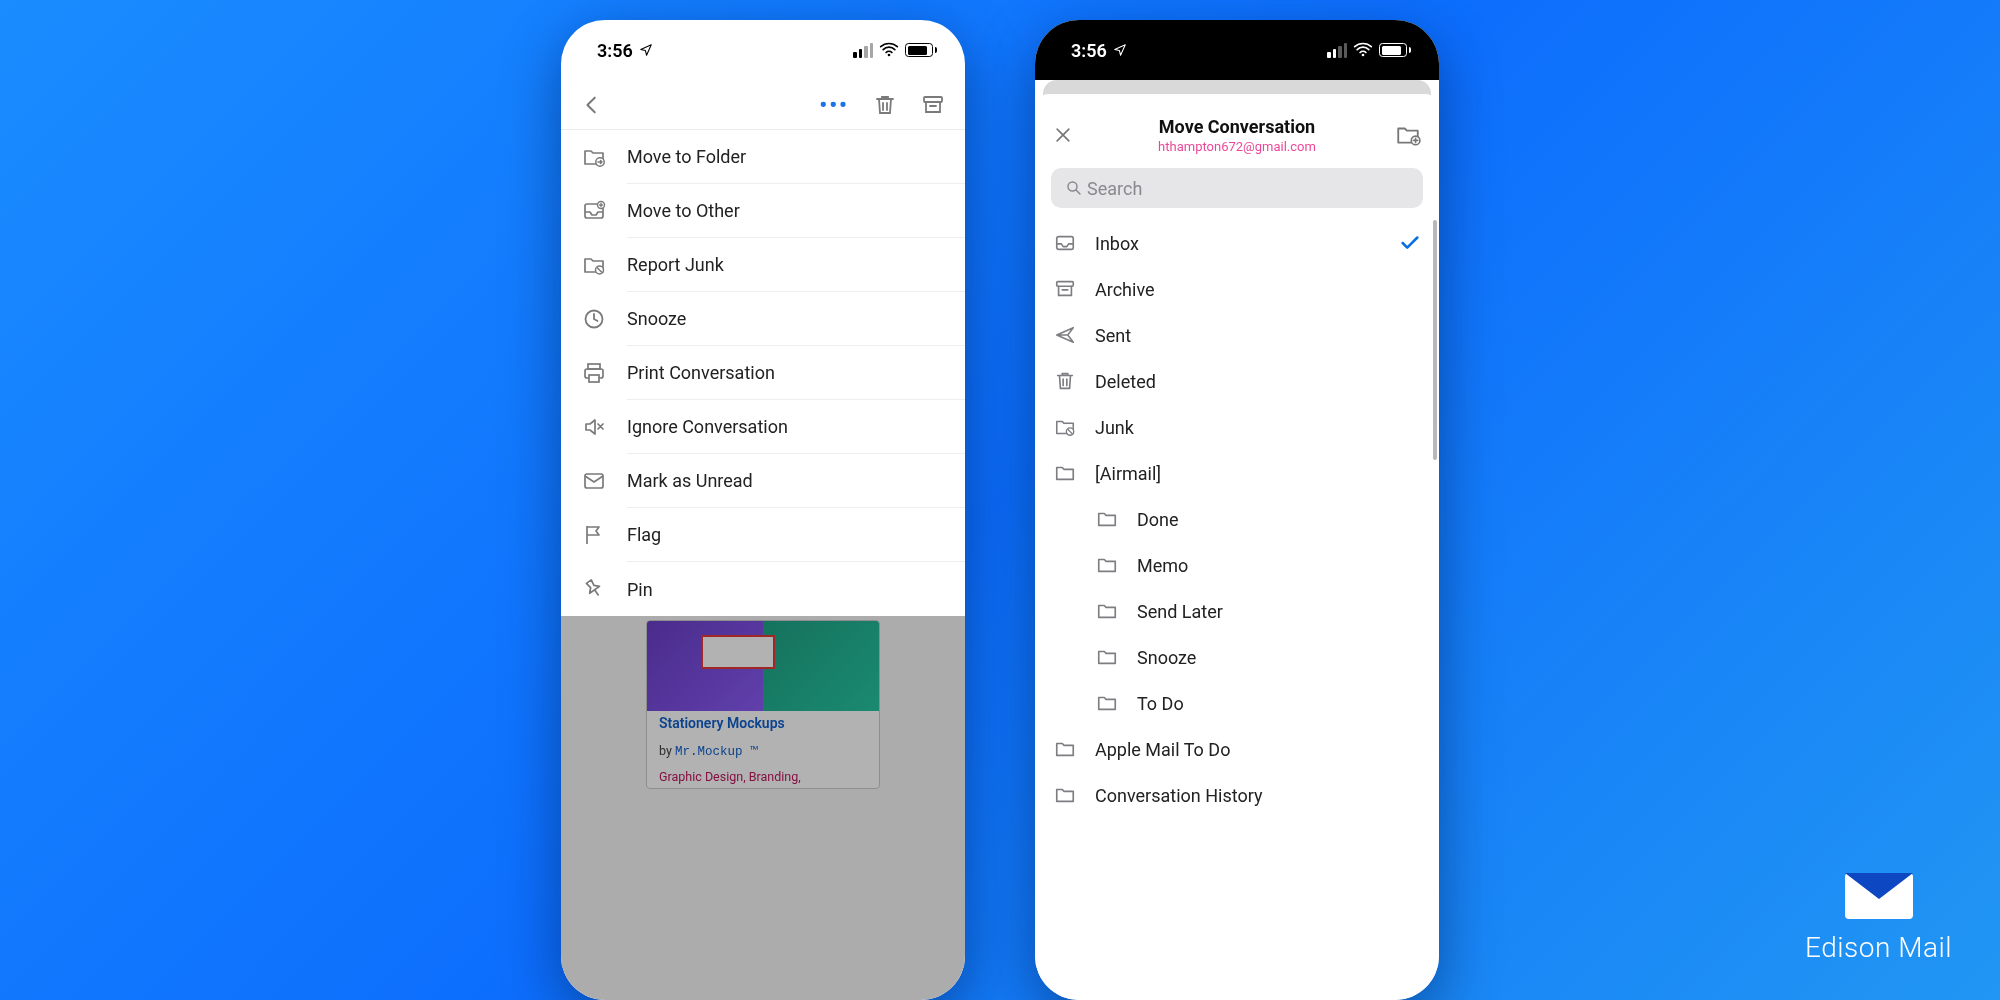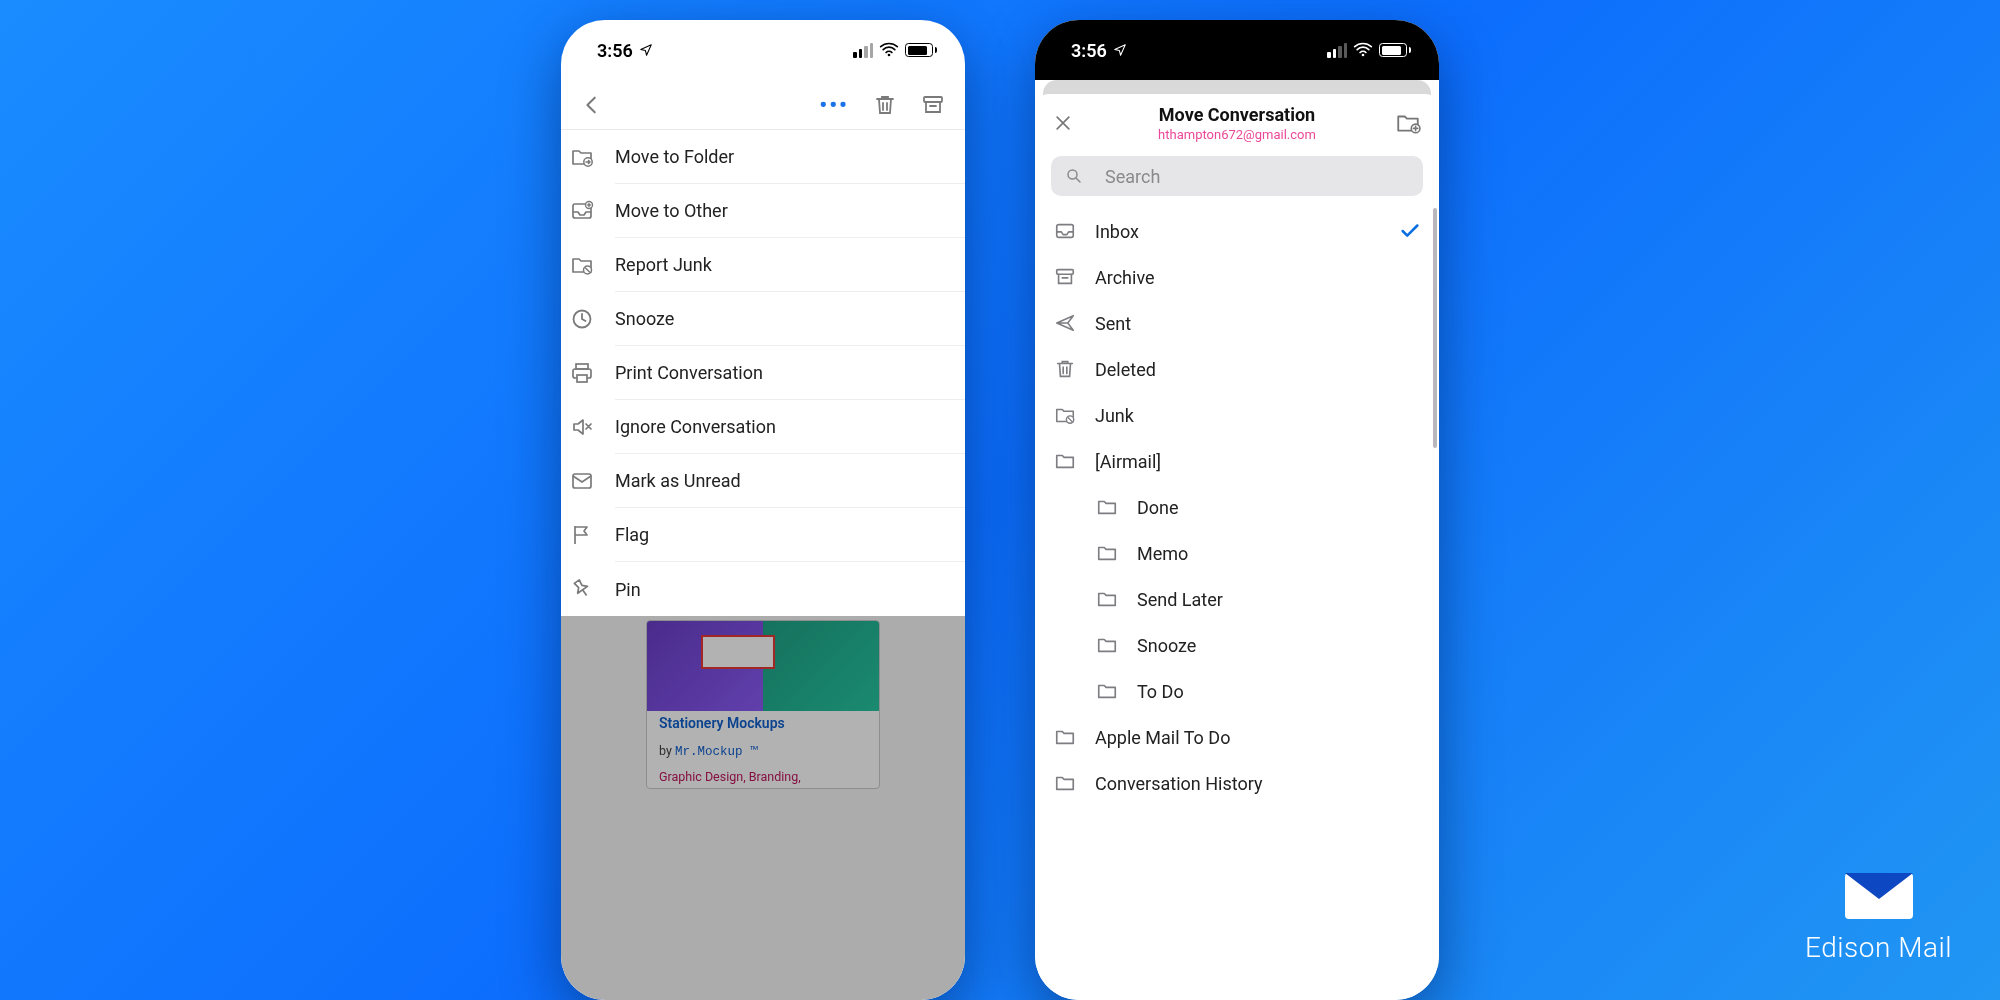--- a/index.html
+++ b/index.html
@@ -65,21 +65,21 @@
     align-items:center;
     justify-content:space-between;
     padding: 0 20px;
     border-bottom:1px solid #eaeaea;
   }
   .toolbar .left, .toolbar .right { display:flex; align-items:center; gap:24px; }
   .icon-gray { color:#7a7a7a; }
   .more-dots { color:#1a73e8; font-size:22px; letter-spacing:2px; font-weight:bold;}
 
   
-  .menu-list { background:#fff; padding-left:8px; }
+  .menu-list { background:#fff; padding-left:20px; }
   .menu-row {
     display:flex;
     align-items:center;
     gap: 20px;
     height: 54px;
   }
   .menu-row .mi { width:26px; display:flex; justify-content:center; color:#7a7a7a; flex-shrink:0;}
   .menu-row .label { font-size:18px; color:#222; flex:1; border-bottom:1px solid #eee; height:100%; display:flex; align-items:center; padding-right:16px;}
   .menu-row:last-child .label { border-bottom:none; }
 
@@ -117,37 +117,37 @@
     border-radius:14px 14px 0 0;
     margin-top:-6px;
     display:flex;
     flex-direction:column;
     overflow:hidden;
     position:relative;
   }
   .sheet-header {
     display:flex;
     align-items:center;
-    padding: 10px 18px 8px 18px;
+    padding: 22px 18px 8px 18px;
   }
   .sheet-header .close { color:#777; font-size:22px; width:30px;}
   .sheet-header .titles { flex:1; text-align:center; }
   .sheet-title { font-size:18px; font-weight:700; color:#111;}
   .sheet-sub { font-size:13px; color:#ec4899; margin-top:2px;}
   .add-folder { color:#777; width:30px; display:flex; justify-content:flex-end;}
 
   .search-wrap { padding: 6px 16px 12px 16px;}
   .search-box {
     background:#e6e6e8;
     border-radius:10px;
     height:40px;
     display:flex;
     align-items:center;
     padding:0 14px;
-    gap:22px;
+    gap:4px;
     color:#8a8a8e;
     font-size:18px;
   }
 
   .folder-list { flex:1; overflow:hidden; padding: 0 18px; position:relative;}
   .folder-row {
     display:flex;
     align-items:center;
     gap:18px;
     height:46px;

